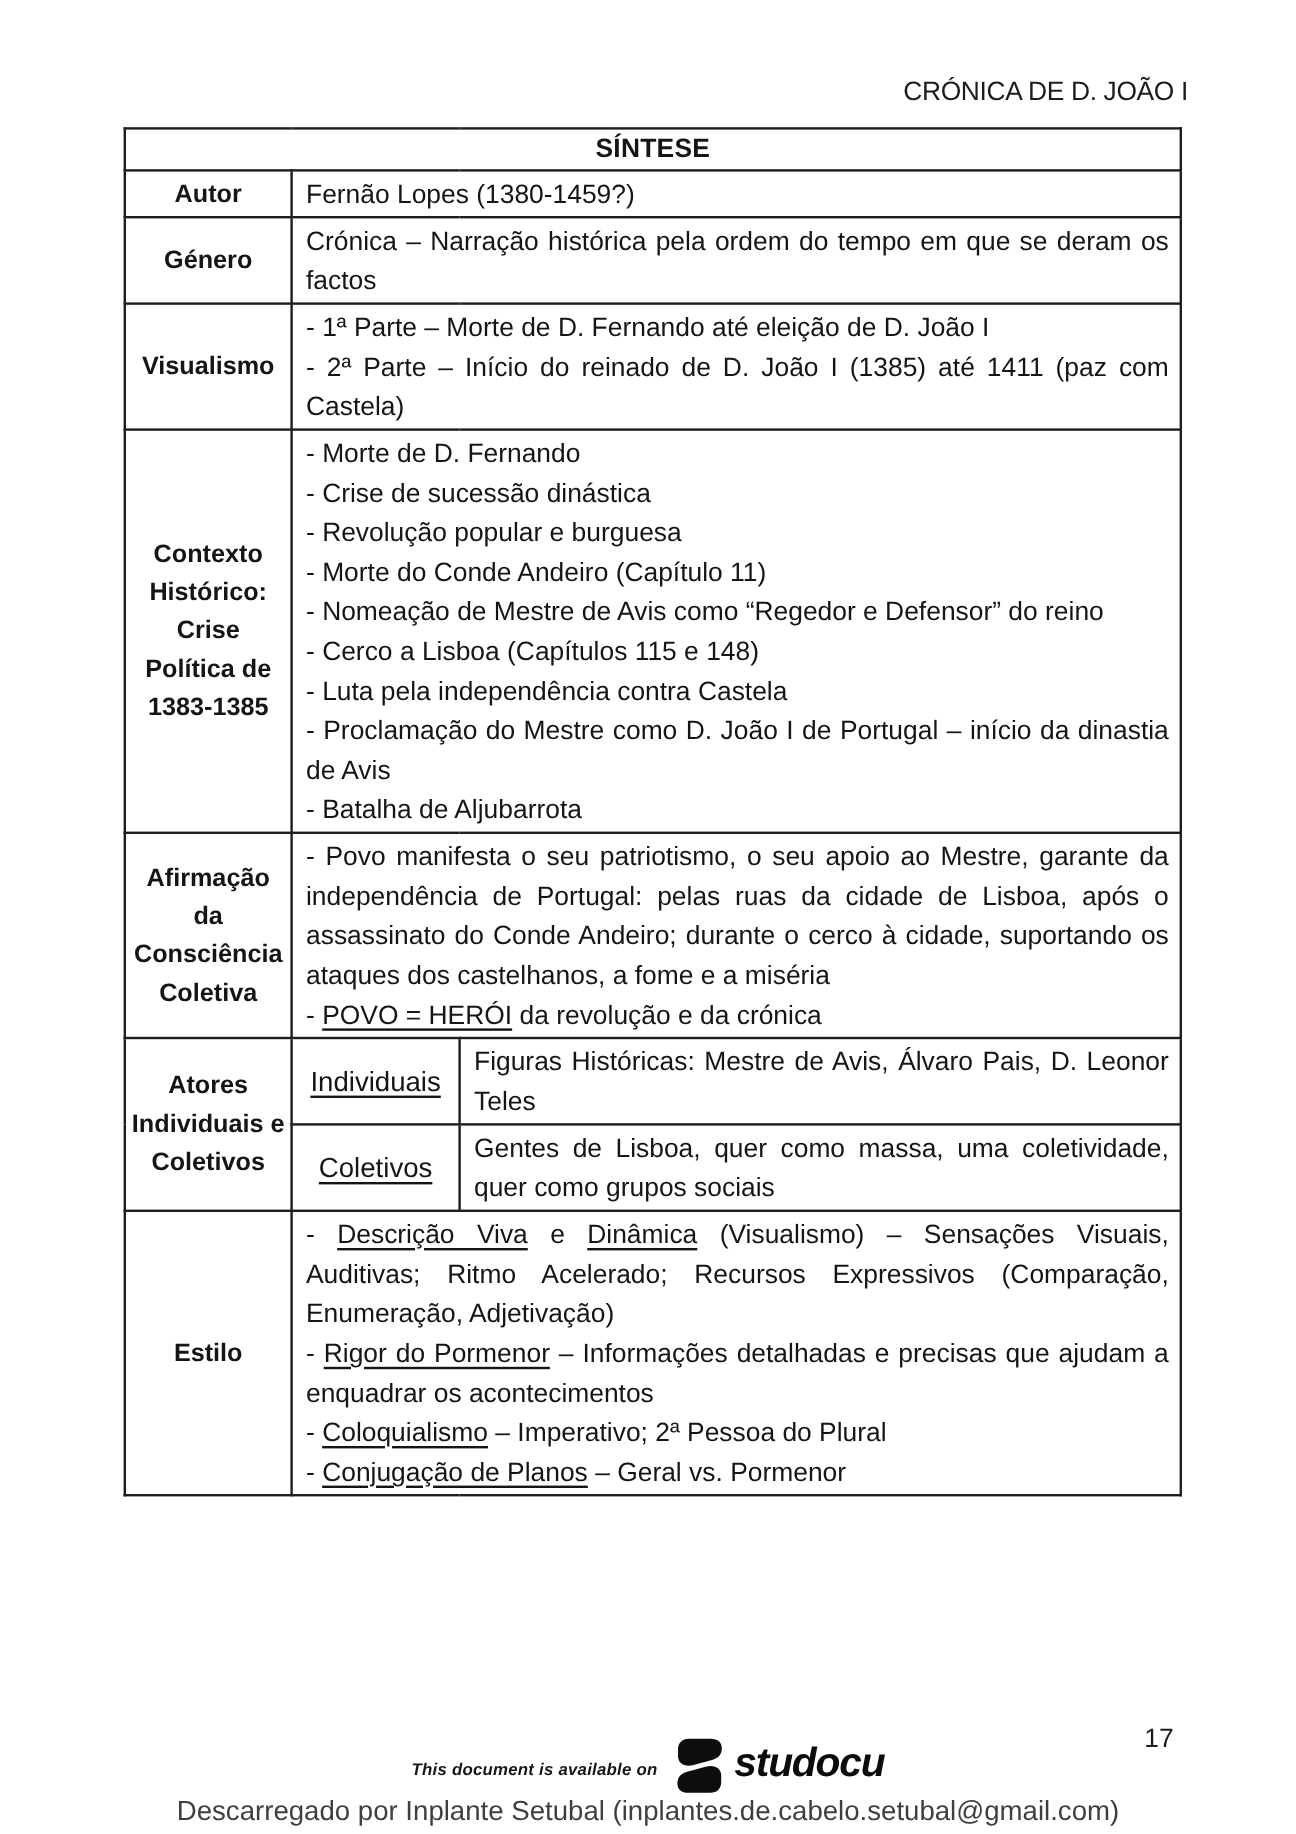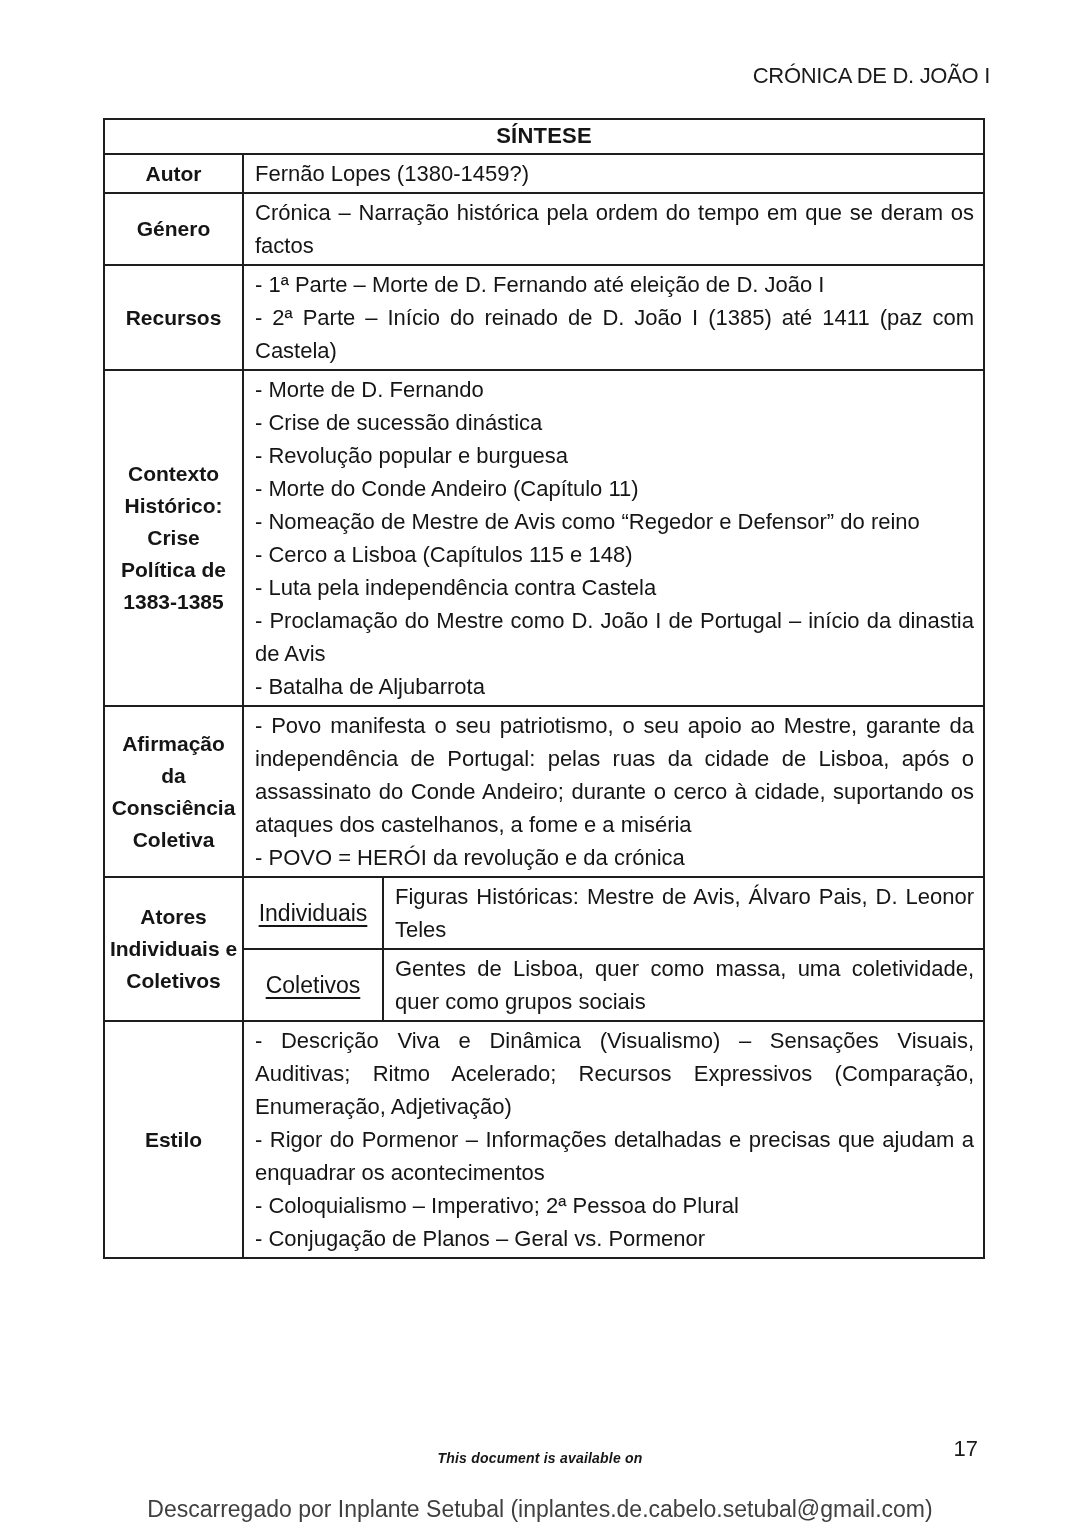--- a/index.html
+++ b/index.html
@@ -21,21 +21,21 @@
     font-size: 22px;
     letter-spacing: -0.3px;
     color: #1b1b1b;
     white-space: nowrap;
   }
 
   
   table.synthesis {
     position: absolute;
     left: 103px;
-    top: 118px;
+    top: 106px;
     width: 880px;
     border-collapse: collapse;
     table-layout: fixed;
   }
   col.c1 { width: 139px; }
   col.c2 { width: 140px; }
   col.c3 { width: 601px; }
   table.synthesis td {
     border: 2px solid #1e1e1e;
     vertical-align: middle;
@@ -69,20 +69,21 @@
     font-size: 22px;
     padding: 2px 9px 2px 11px;
     border-radius: 10px;
   }
   td.content p {
     margin: 0;
     line-height: 33px;
     text-align: justify;
   }
   .u {
+    text-decoration: underline;
     text-decoration-thickness: 2px;
     text-underline-offset: 4px;
   }
 
   
   .page-number {
     position: absolute;
     top: 1436px;
     right: 102px;
     font-size: 22px;
@@ -157,21 +158,21 @@
       </tr>
 
       <tr>
         <td class="label">Género</td>
         <td colspan="2" class="content">
           <p><span>Crónica – Narração histórica pela ordem do tempo em que se deram os factos</span></p>
         </td>
       </tr>
 
       <tr>
-        <td class="label">Recursos</td>
+        <td class="label">Visualismo</td>
         <td colspan="2" class="content">
           <p><span>- 1ª Parte – Morte de D. Fernando até eleição de D. João I</span></p>
           <p><span>- 2ª Parte – Início do reinado de D. João I (1385) até 1411 (paz com Castela)</span></p>
         </td>
       </tr>
 
       <tr>
         <td class="label">Contexto Histórico: Crise Política de 1383-1385</td>
         <td colspan="2" class="content">
           <p><span>- Morte de D. Fernando</span></p>
@@ -222,17 +223,24 @@
           <p><span>- </span><span class="u">Conjugação de Planos</span><span> – Geral vs. Pormenor</span></p>
         </td>
       </tr>
     </tbody>
   </table>
 
   <div class="page-number">17</div>
 
   <div class="footer-row">
     <span class="avail">This document is available on</span>
+    <span class="brand">
+      <svg width="42" height="47" viewBox="0 0 42 47" aria-hidden="true">
+        <path d="M12 1 h18 c6.5 0 9.5 3 9.5 8 0 5 -3 8.2 -8.2 9.6 L16 22.8 C8.5 24.8 3 21.6 3 15.4 V10 C3 4.4 6.4 1 12 1 Z" fill="#0d0d0d"></path>
+        <path d="M30 46 H12 c-6.5 0 -9.5 -3 -9.5 -8 0 -5 3 -8.2 8.2 -9.6 L26 24.2 C33.5 22.2 39 25.4 39 31.6 V37 c0 5.6 -3.4 9 -9 9 Z" fill="#0d0d0d"></path>
+      </svg>
+      <span class="wordmark">studocu</span>
+    </span>
   </div>
 
   <div class="download-note">Descarregado por Inplante Setubal (inplantes.de.cabelo.setubal@gmail.com)</div>
 
 </div>
 
 </body></html>

